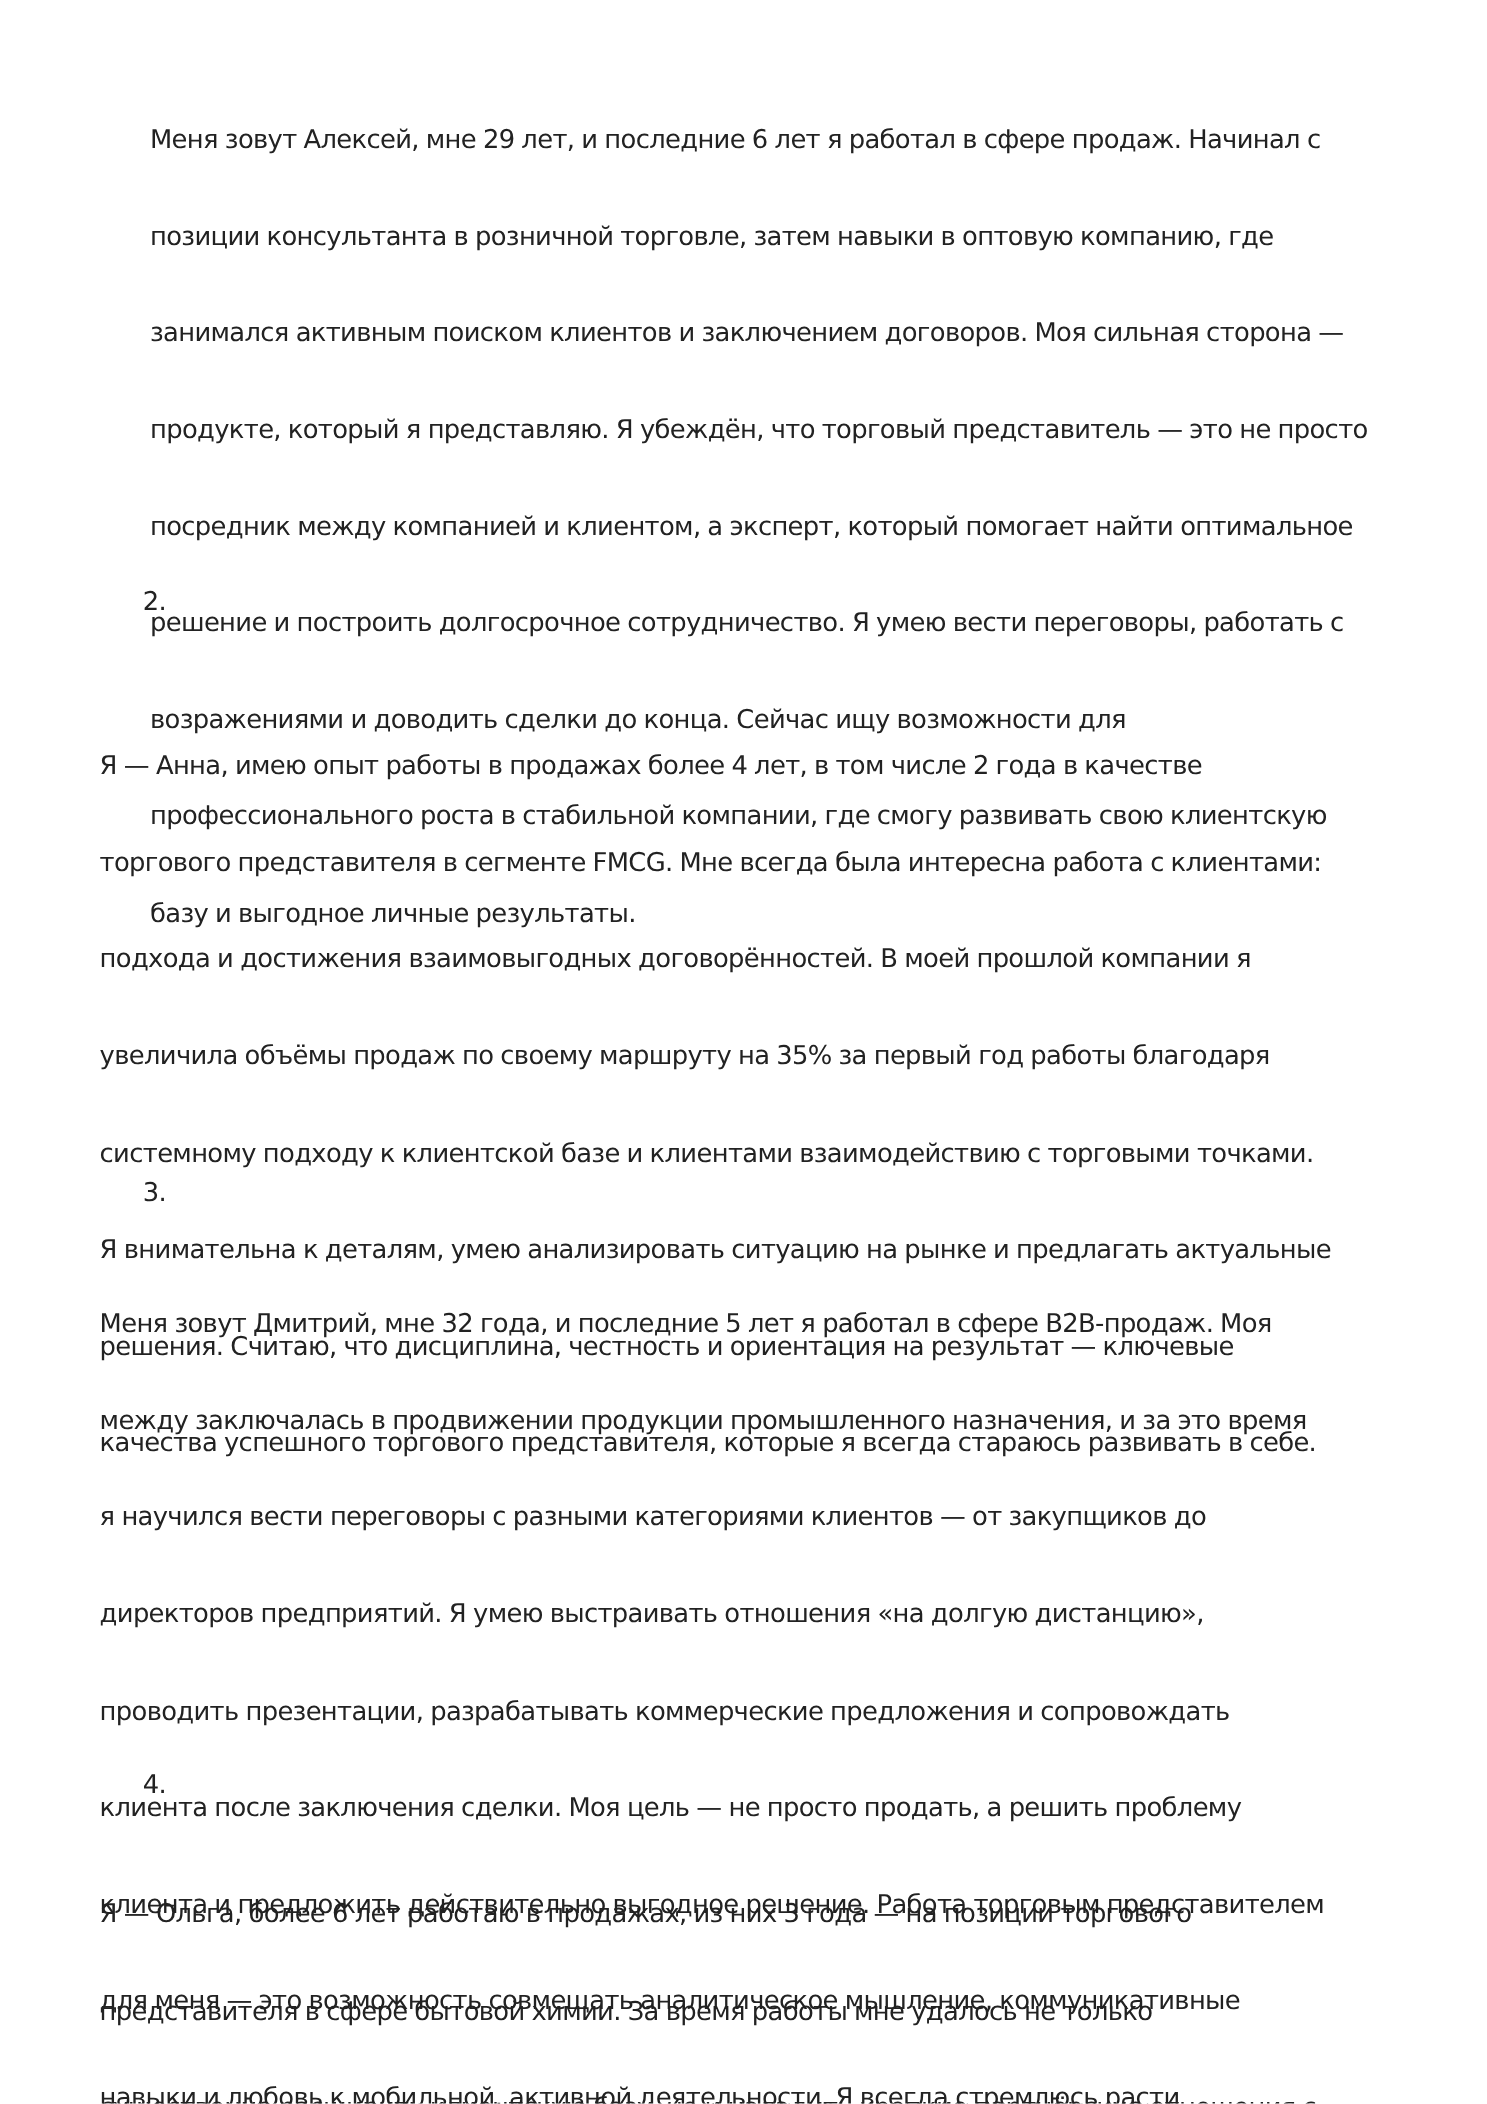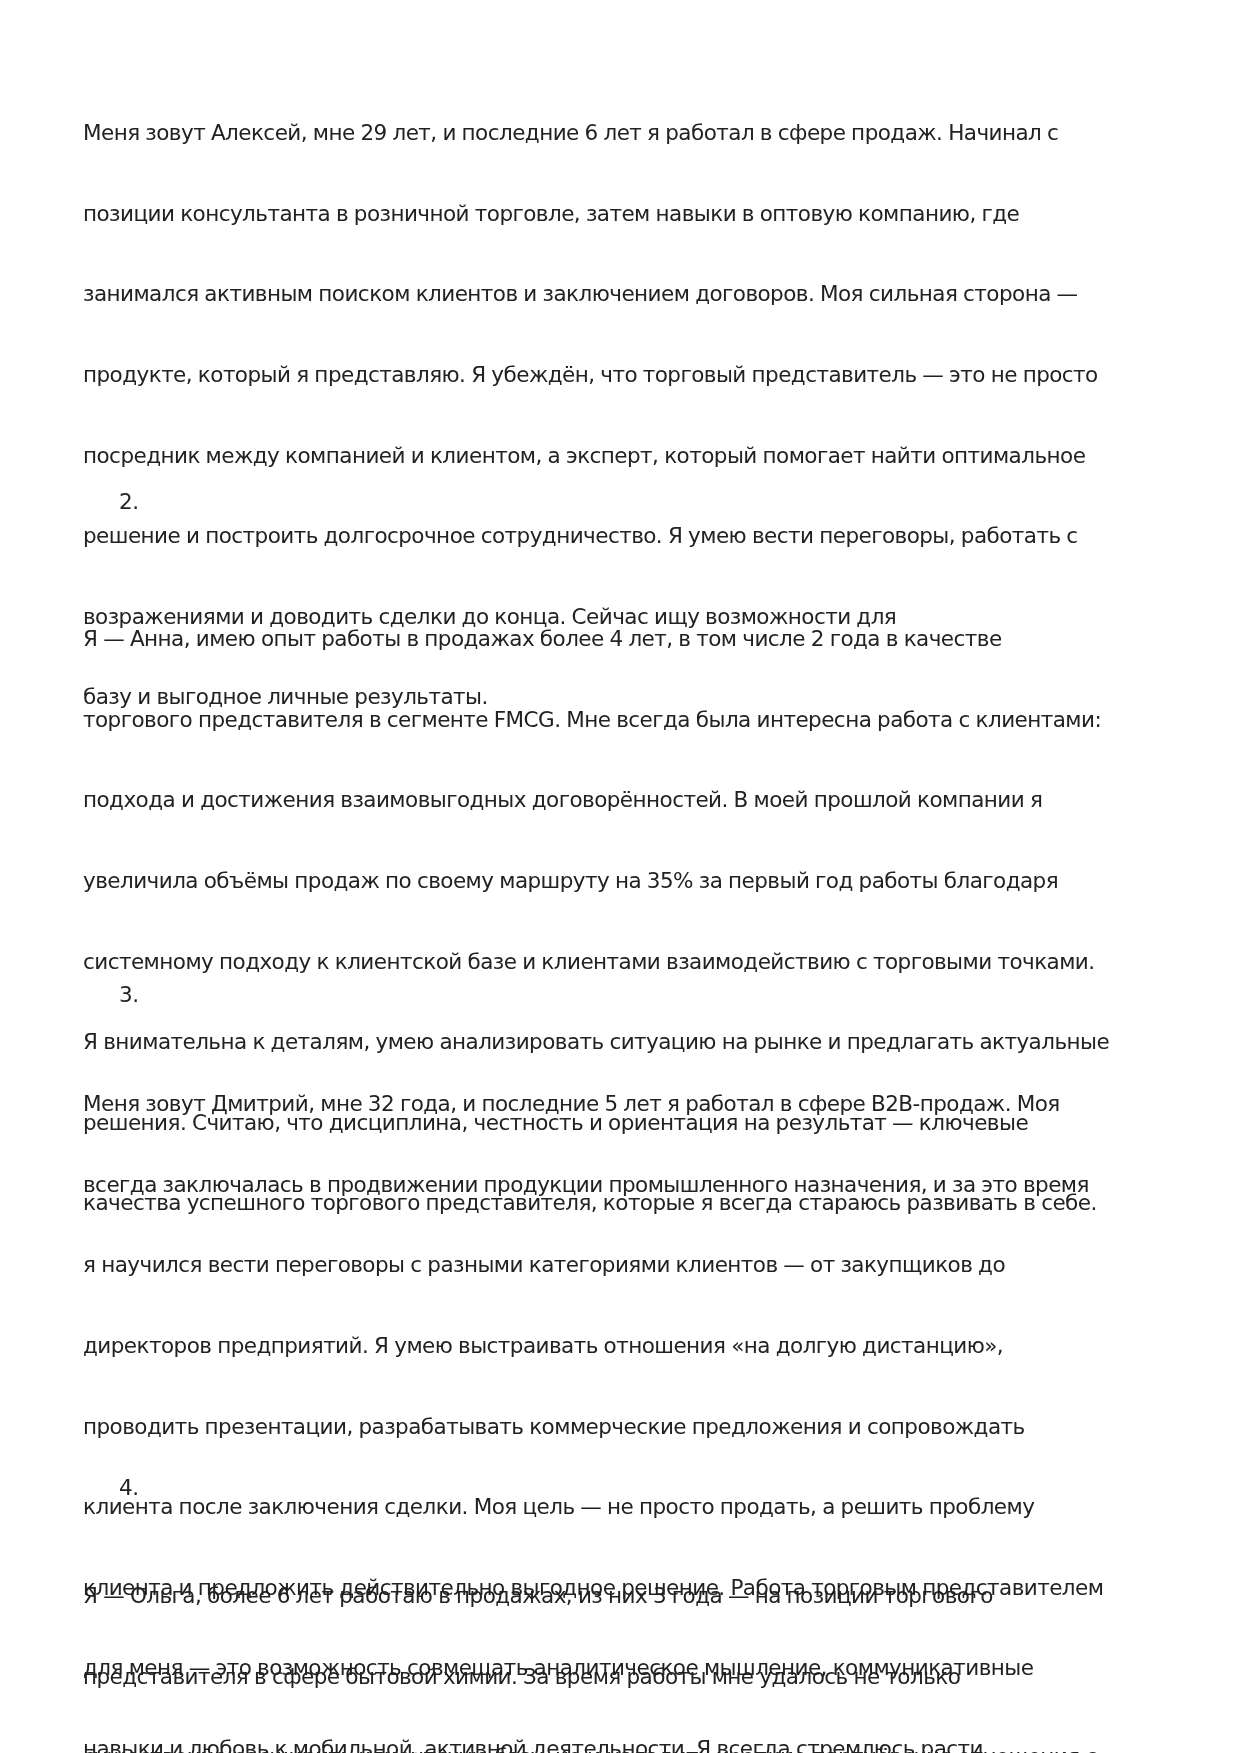--- a/index.html
+++ b/index.html
@@ -29,21 +29,21 @@
       word-spacing: -0.5px;
       white-space: pre-line;
     }
     .list-num {
       margin: 0;
       padding-left: 36px;
       font-size: 21.5px;
       line-height: 40.3px;
       letter-spacing: -0.5px;
     }
-    .p1 { position: absolute; top: 16px; }
+    .p1 { position: absolute; top: 0; margin-left: 42px; }
     .n2 { position: absolute; top: 425px; }
     .p2 { position: absolute; top: 522px; }
     .n3 { position: absolute; top: 918px; }
     .p3 { position: absolute; top: 987px; }
     .n4 { position: absolute; top: 1411px; }
     .p4 { position: absolute; top: 1479px; }
     .line { display: block; white-space: nowrap; }
   </style>
 </head>
 <body>
@@ -51,41 +51,42 @@
 <div class="page">
 
   <p class="para p1">
     <span class="line">Меня зовут Алексей, мне 29 лет, и последние 6 лет я работал в сфере продаж. Начинал с</span>
     <span class="line">позиции консультанта в розничной торговле, затем навыки в оптовую компанию, где</span>
     <span class="line">занимался активным поиском клиентов и заключением договоров. Моя сильная сторона —</span>
     <span class="line">продукте, который я представляю. Я убеждён, что торговый представитель — это не просто</span>
     <span class="line">посредник между компанией и клиентом, а эксперт, который помогает найти оптимальное</span>
     <span class="line">решение и построить долгосрочное сотрудничество. Я умею вести переговоры, работать с</span>
     <span class="line">возражениями и доводить сделки до конца. Сейчас ищу возможности для</span>
+    <span class="line">профессионального роста в стабильной компании, где смогу развивать свою клиентскую</span>
     <span class="line">базу и выгодное личные результаты.</span>
   </p>
 
   <div class="list-num n2">2.</div>
 
   <p class="para p2">
     <span class="line">Я — Анна, имею опыт работы в продажах более 4 лет, в том числе 2 года в качестве</span>
     <span class="line">торгового представителя в сегменте FMCG. Мне всегда была интересна работа с клиентами:</span>
     <span class="line">подхода и достижения взаимовыгодных договорённостей. В моей прошлой компании я</span>
     <span class="line">увеличила объёмы продаж по своему маршруту на 35% за первый год работы благодаря</span>
     <span class="line">системному подходу к клиентской базе и клиентами взаимодействию с торговыми точками.</span>
     <span class="line">Я внимательна к деталям, умею анализировать ситуацию на рынке и предлагать актуальные</span>
     <span class="line">решения. Считаю, что дисциплина, честность и ориентация на результат — ключевые</span>
     <span class="line">качества успешного торгового представителя, которые я всегда стараюсь развивать в себе.</span>
   </p>
 
   <div class="list-num n3">3.</div>
 
   <p class="para p3">
     <span class="line">Меня зовут Дмитрий, мне 32 года, и последние 5 лет я работал в сфере B2B-продаж. Моя</span>
-    <span class="line">всегда заключалась в продвижении продукции промышленного назначения, и за это время</span>
+    <span class="line">между заключалась в продвижении продукции промышленного назначения, и за это время</span>
     <span class="line">я научился вести переговоры с разными категориями клиентов — от закупщиков до</span>
     <span class="line">директоров предприятий. Я умею выстраивать отношения «на долгую дистанцию»,</span>
     <span class="line">проводить презентации, разрабатывать коммерческие предложения и сопровождать</span>
     <span class="line">клиента после заключения сделки. Моя цель — не просто продать, а решить проблему</span>
     <span class="line">клиента и предложить действительно выгодное решение. Работа торговым представителем</span>
     <span class="line">для меня — это возможность совмещать аналитическое мышление, коммуникативные</span>
     <span class="line">навыки и любовь к мобильной, активной деятельности. Я всегда стремлюсь расти</span>
     
   </p>
 

